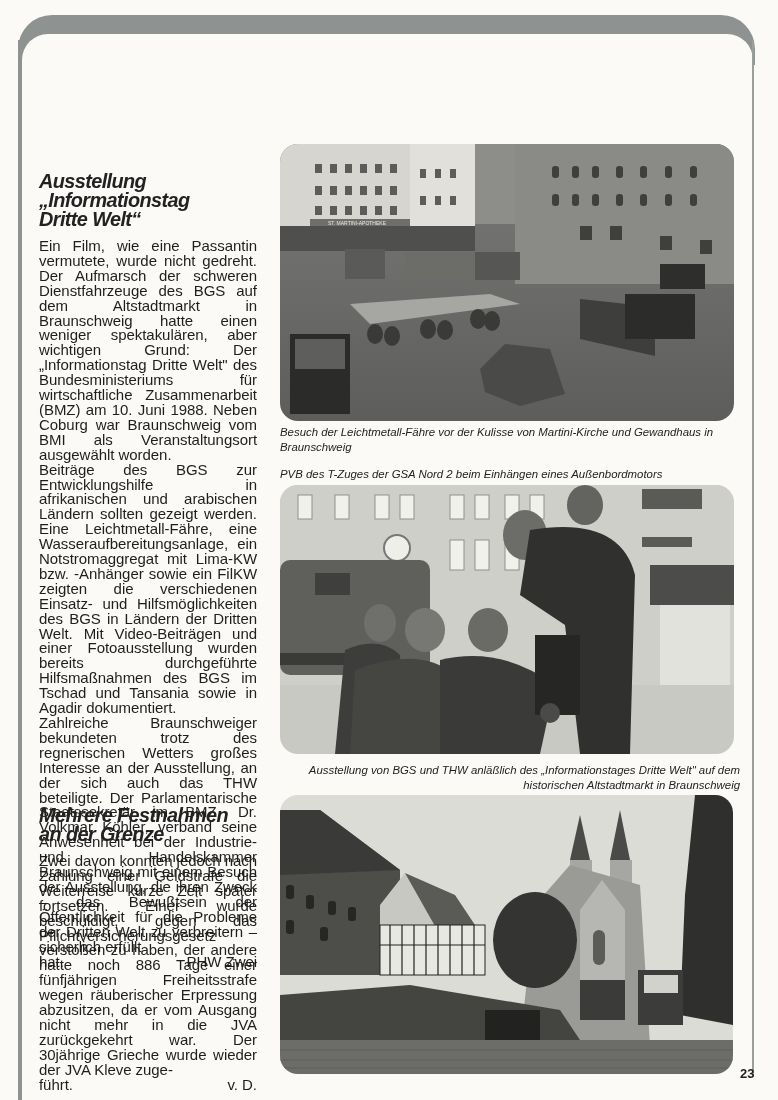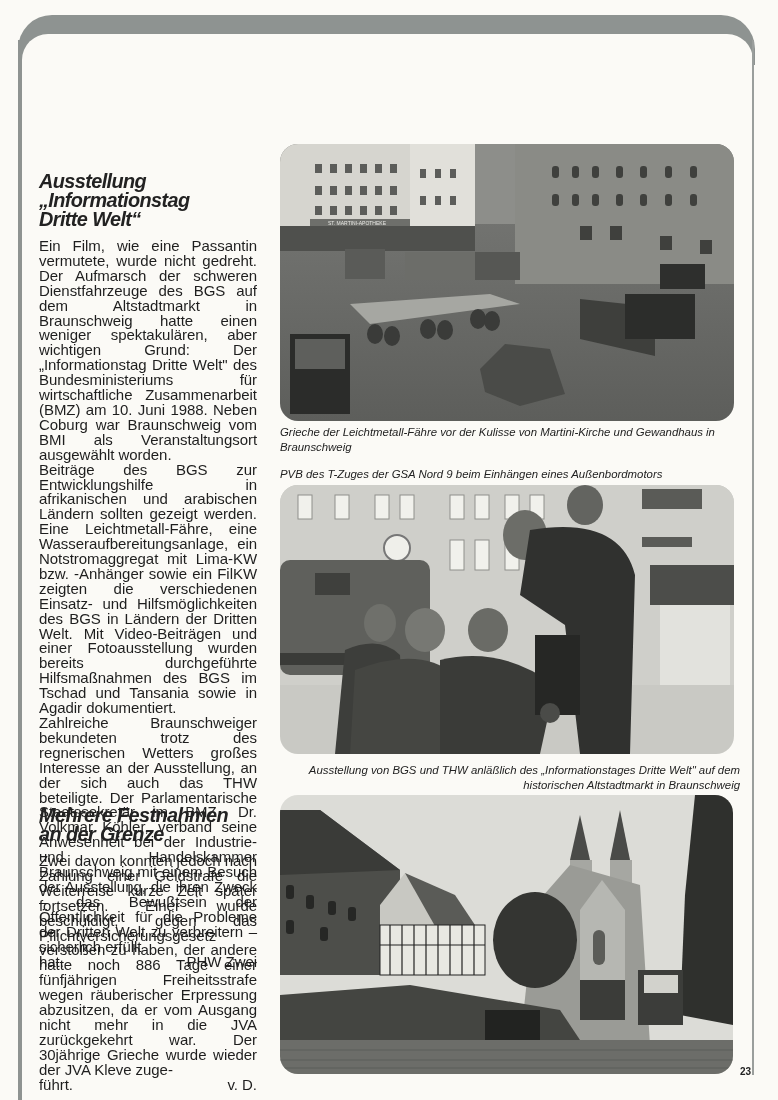--- a/index.html
+++ b/index.html
@@ -36,21 +36,21 @@
   .sig { display:flex; justify-content:space-between;gap:42px; }
 
   .photo {
     position:absolute; border-radius:18px; overflow:hidden;
   }
   .caption {
     position:absolute; left:280px; width:460px;
     font-style:italic; font-size:11.4px; line-height:14.6px; color:#222;
   }
   .page-num {
-    position:absolute; left:740px; top:1066px; font-size:10px; font-weight:bold; color:#222;
+    position:absolute; left:740px; top:1066px; font-size:13px; font-weight:bold; color:#222;
   }
 </style>
 </head>
 <body>
 
 <div class="frame-top"></div>
 <div class="frame-inner"></div>
 <div class="frame-left"></div>
 <div class="frame-right"></div>
 
@@ -171,23 +171,23 @@
         <ellipse cx="212" cy="177" rx="8" ry="10"></ellipse>
     </g>
 
     <polygon points="200,225 225,200 270,205 285,250 240,262 205,248" fill="#4a4b48"></polygon>
 
     <polygon points="300,155 375,163 375,212 300,195" fill="#3e3f3c"></polygon>
     <rect x="345" y="150" width="70" height="45" fill="#2c2d2b"></rect>
     <rect x="380" y="120" width="45" height="25" fill="#2e2f2d"></rect>
   </svg>
 </div>
-<div class="caption" style="top:425px;">Grieche der Leichtmetall-Fähre vor der Kulisse von Martini-Kirche und Gewandhaus in Braunschweig</div>
-
-<div class="caption" style="top:467px;">PVB des T-Zuges der GSA Nord 9 beim Einhängen eines Außenbordmotors</div>
+<div class="caption" style="top:425px;">Besuch der Leichtmetall-Fähre vor der Kulisse von Martini-Kirche und Gewandhaus in Braunschweig</div>
+
+<div class="caption" style="top:467px;">PVB des T-Zuges der GSA Nord 2 beim Einhängen eines Außenbordmotors</div>
 
 <div class="photo" style="left:280px; top:485px; width:454px; height:269px;">
   <svg width="454" height="269" viewBox="0 0 454 269">
     <rect width="454" height="269" fill="#c9c9c4"></rect>
 
     <rect x="0" y="0" width="454" height="200" fill="#cfcfca"></rect>
     <g fill="#f1f1ec" stroke="#8f908b" stroke-width="1">
       <rect x="18" y="10" width="14" height="24"></rect>
         <rect x="55" y="10" width="14" height="24"></rect>
         <rect x="95" y="10" width="14" height="24"></rect>

